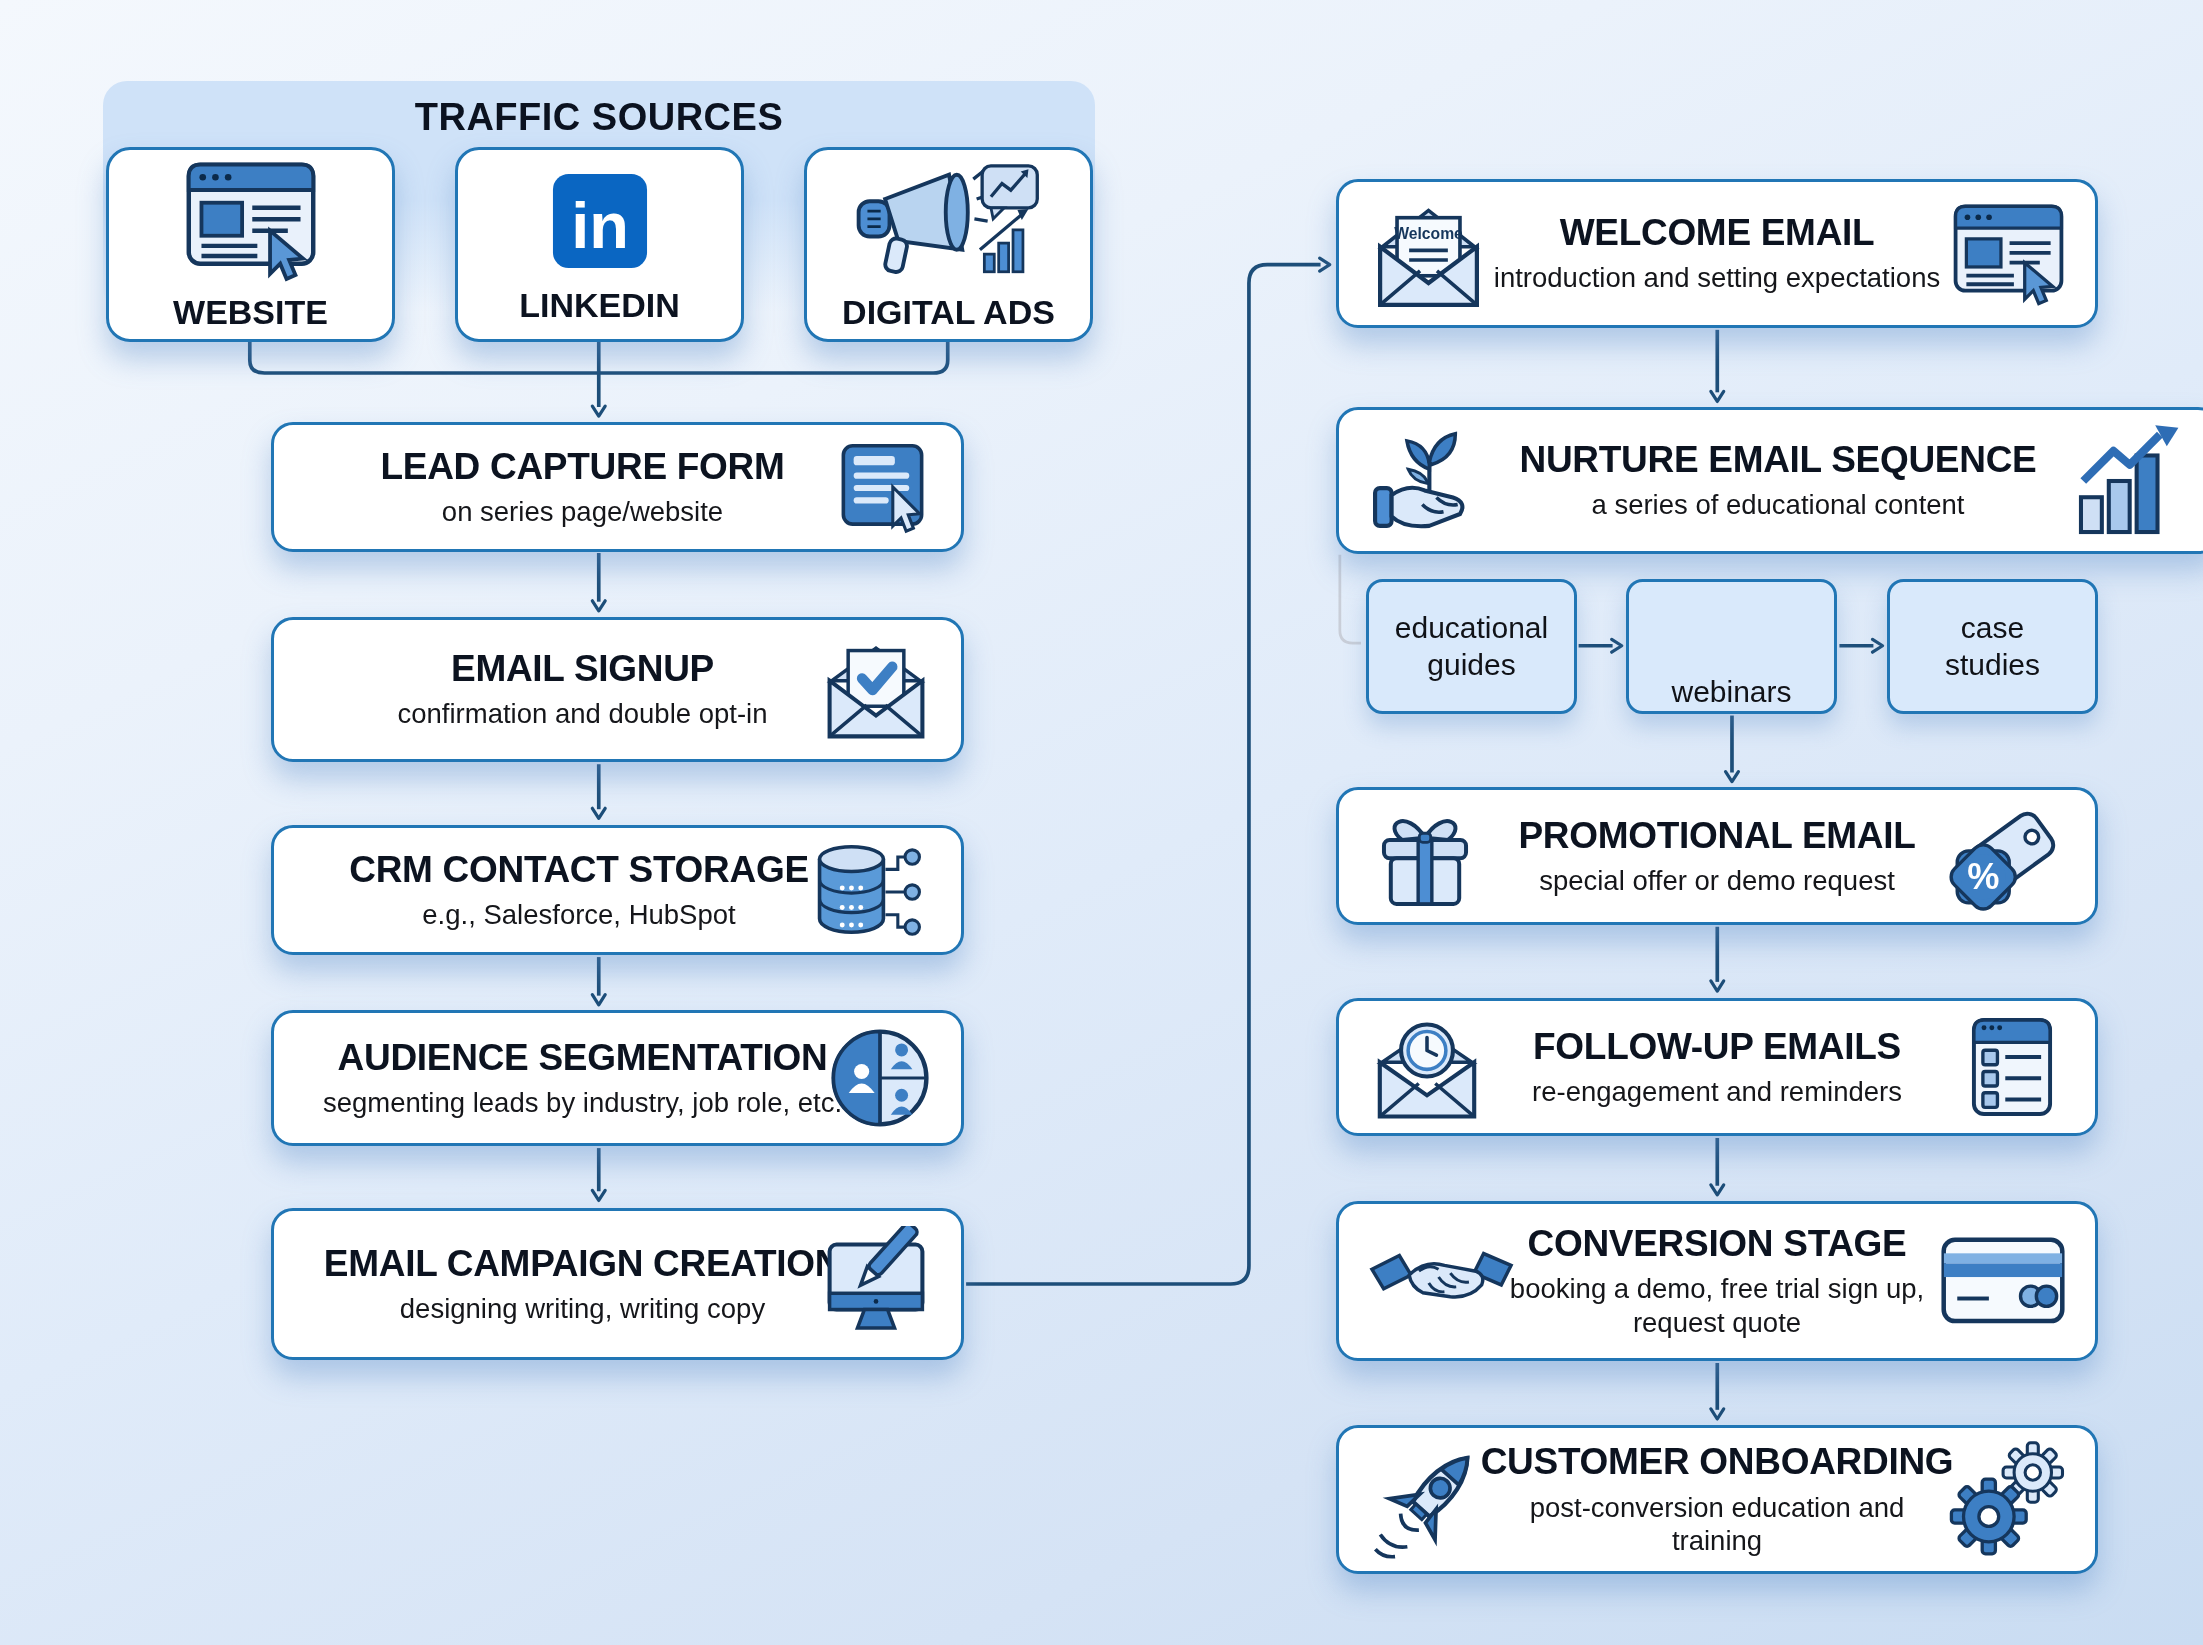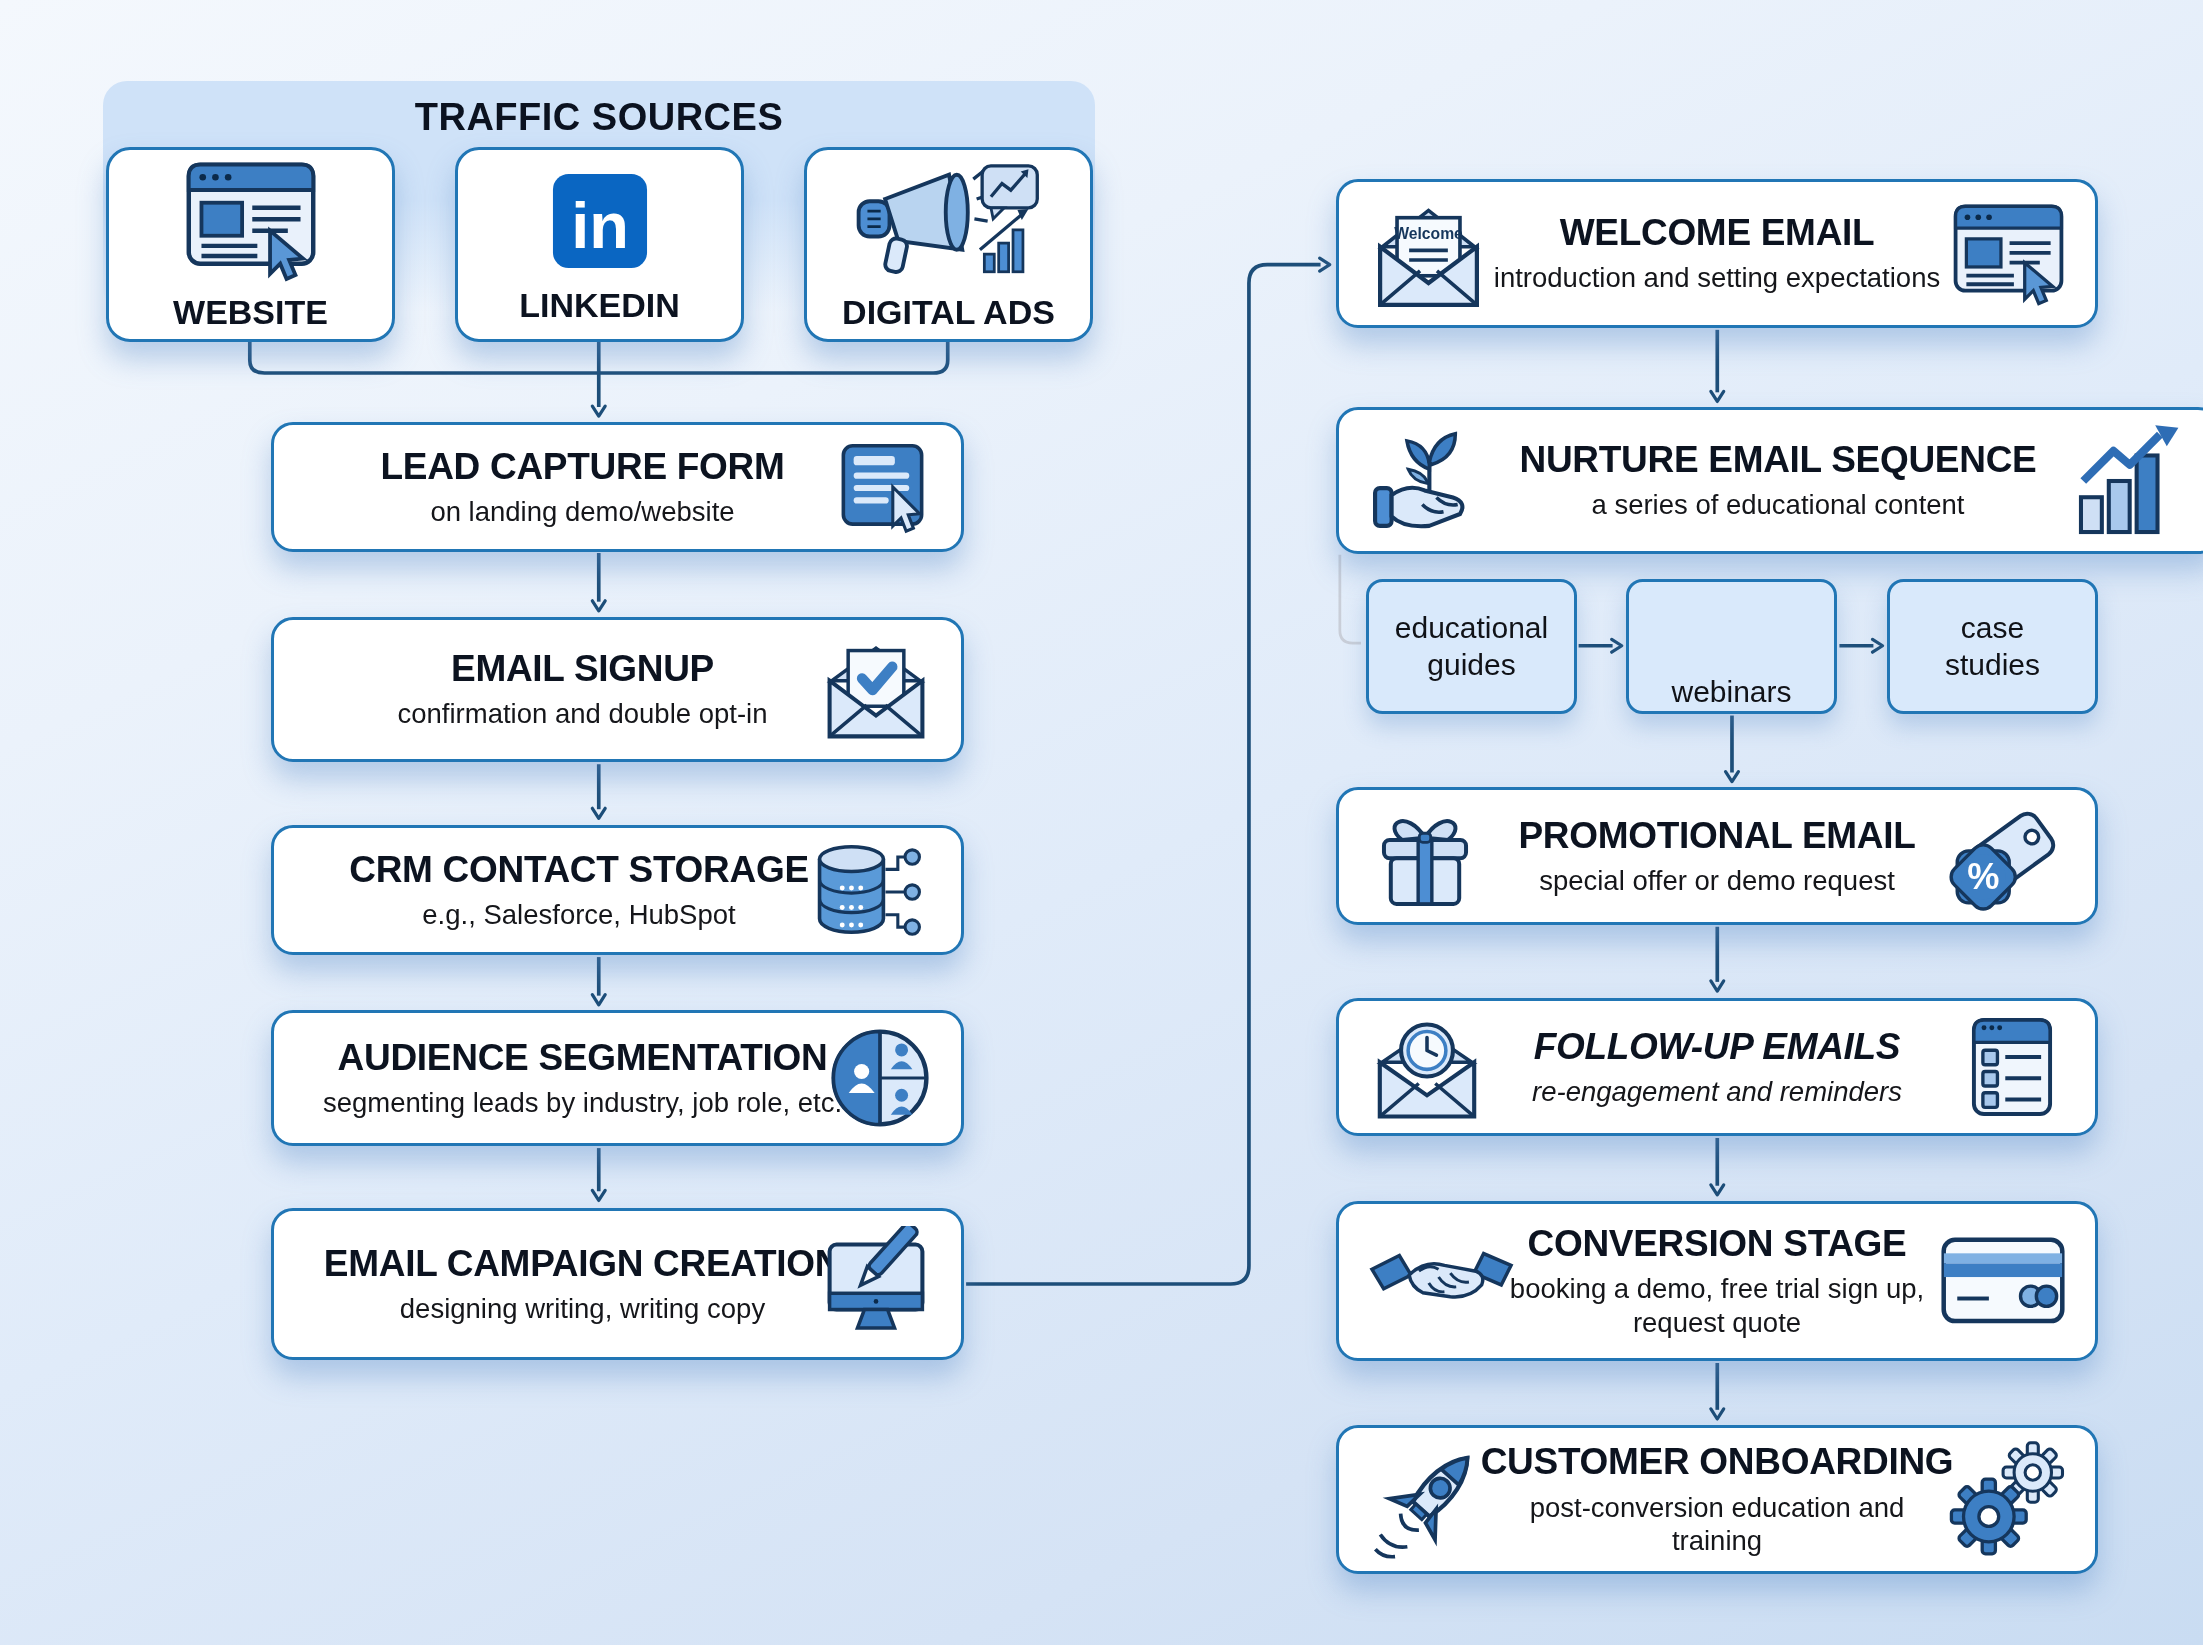--- a/index.html
+++ b/index.html
@@ -313,21 +313,21 @@
   <div class="card" style="left:804px;">
     <svg class="icon" viewBox="0 0 175 115" style="width:193px;height:127px;">
         <use href="#sym-megaphone"></use>
       </svg>
     <div class="card-label">DIGITAL ADS</div>
   </div>
 
   <div class="node pad-left-node" style="left:271px;top:422px;width:693px;height:130px;">
     <div class="node-text">
       <div class="node-title">LEAD CAPTURE FORM</div>
-      <div class="node-sub">on landing demo/website</div>
+      <div class="node-sub">on series page/website</div>
     </div>
     <svg class="icon icon-right" viewBox="0 0 100 100" style="width:103px;height:103px;">
         <use href="#sym-form"></use>
       </svg>
   </div>
 
   <div class="node pad-left-node" style="left:271px;top:617px;width:693px;height:145px;">
     <div class="node-text">
       <div class="node-title">EMAIL SIGNUP</div>
       <div class="node-sub">confirmation and double opt-in</div>
@@ -409,21 +409,21 @@
       </svg>
     <div class="node-text">
       <div class="node-title">PROMOTIONAL EMAIL</div>
       <div class="node-sub">special offer or demo request</div>
     </div>
     <svg class="icon icon-right" viewBox="0 0 115 115" style="width:130px;height:130px;">
         <use href="#sym-tag"></use>
       </svg>
   </div>
 
-  <div class="node pad-right-node" style="left:1336px;top:998px;width:762px;height:138px;font-style:italic;">
+  <div class="node pad-right-node" style="left:1336px;top:998px;width:762px;height:138px;">
     <svg class="icon icon-left" viewBox="0 0 100 100" style="width:118px;height:118px;">
         <use href="#sym-envclock"></use>
       </svg>
     <div class="node-text">
       <div class="node-title">FOLLOW-UP EMAILS</div>
       <div class="node-sub">re-engagement and reminders</div>
     </div>
     <svg class="icon icon-right" viewBox="0 0 100 100" style="width:112px;height:112px;">
         <use href="#sym-checklist"></use>
       </svg>

